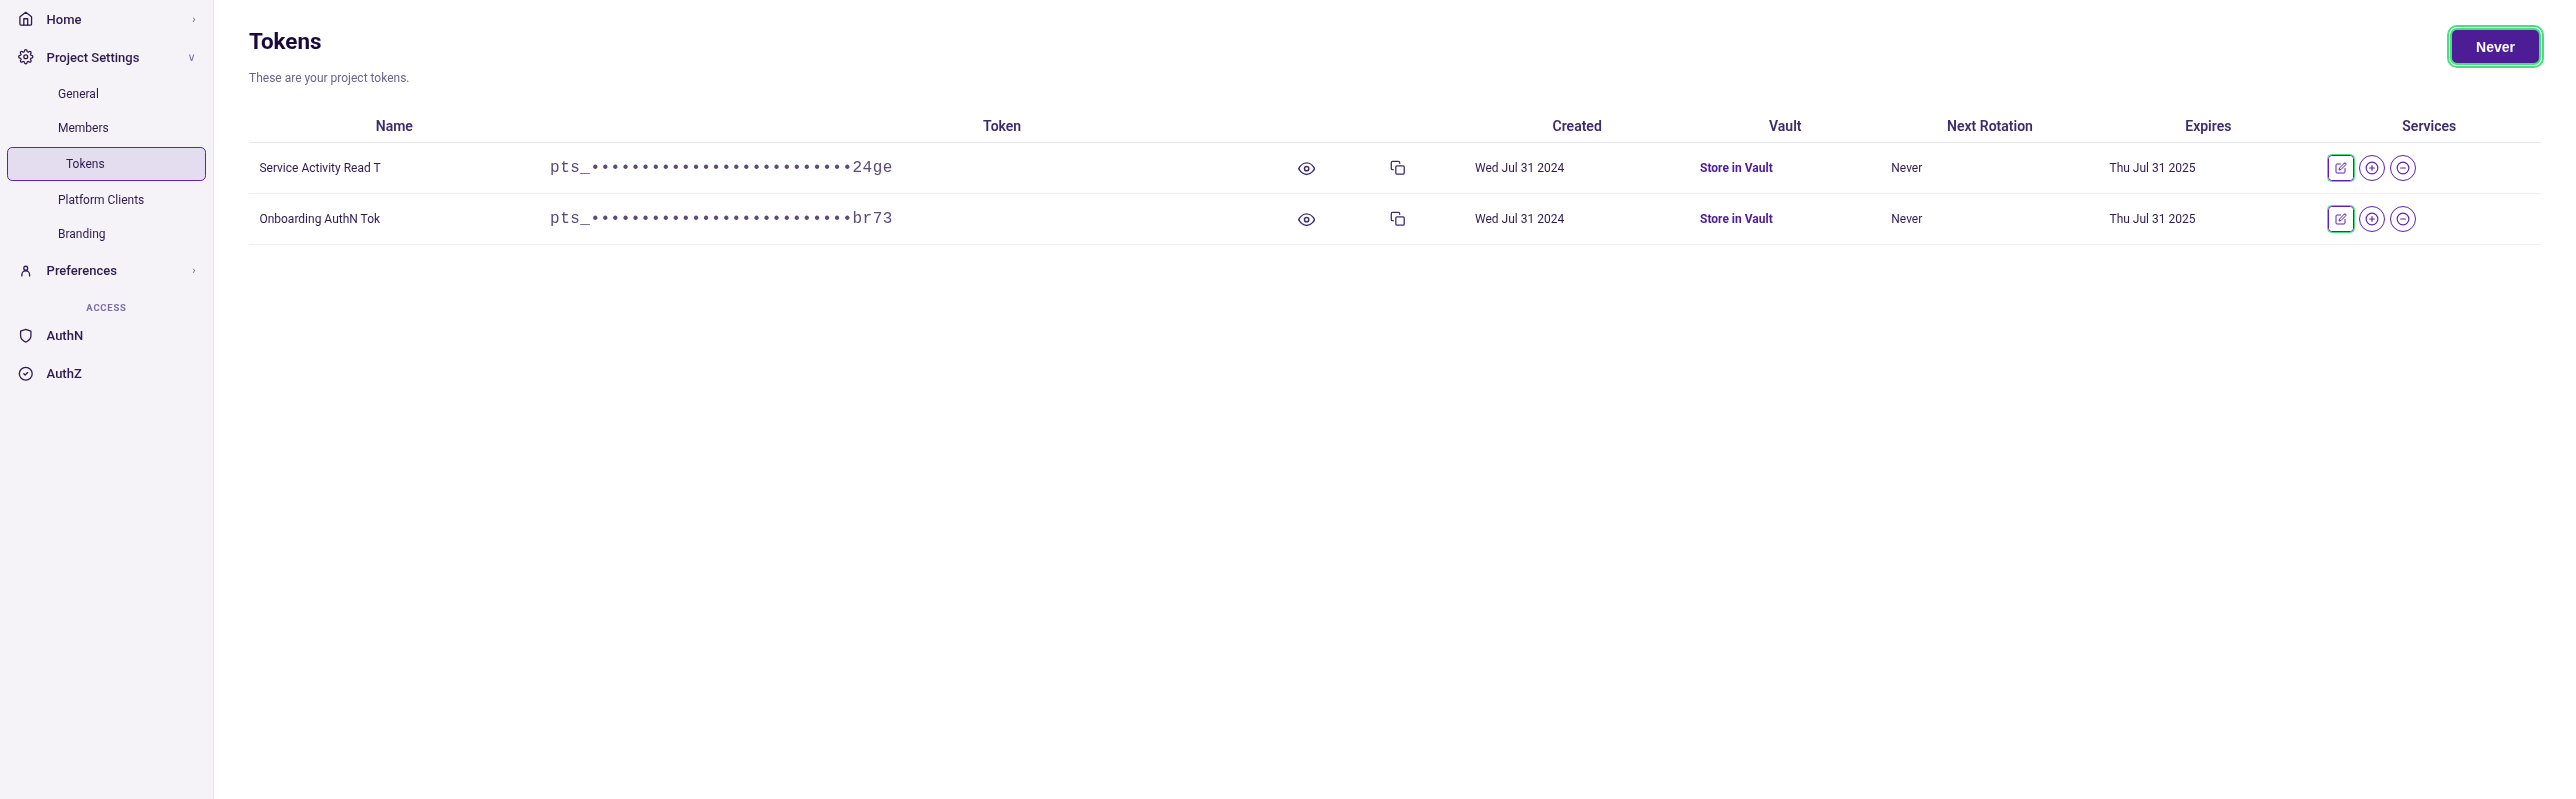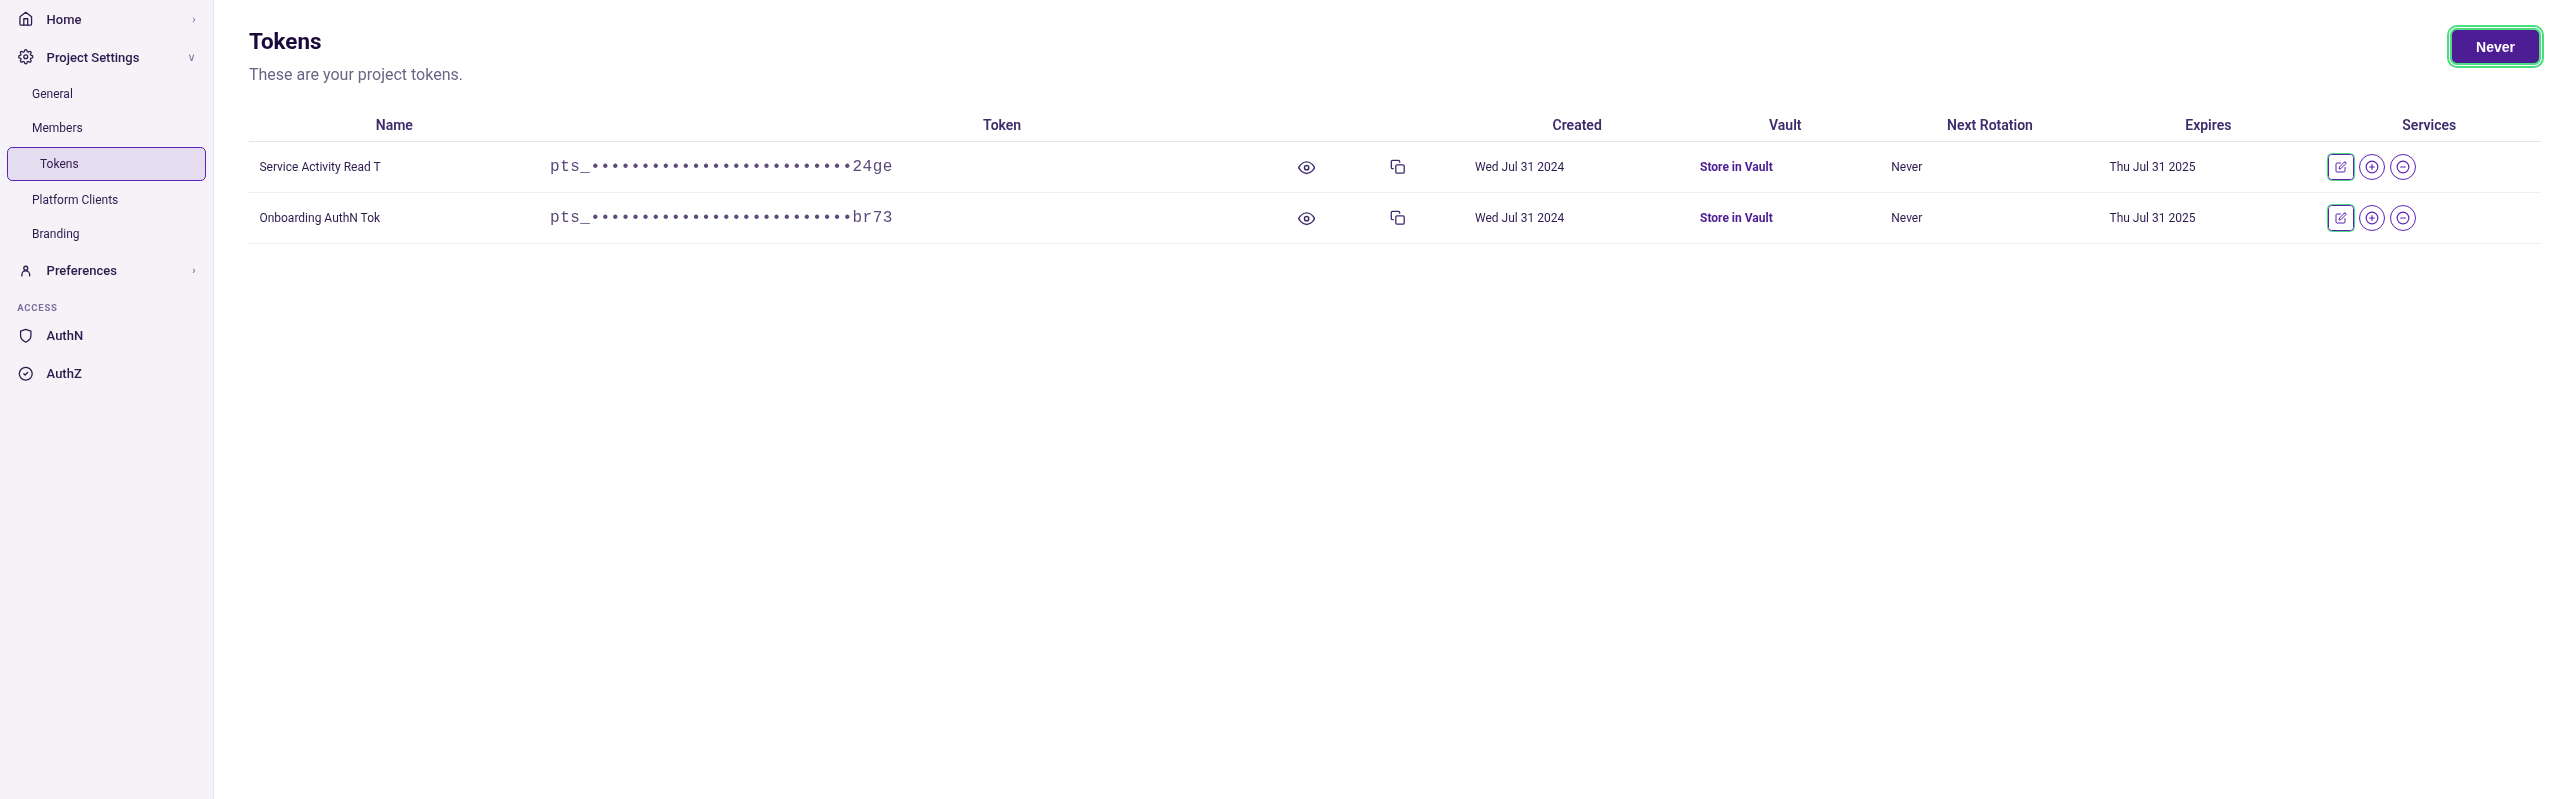--- a/index.html
+++ b/index.html
@@ -30,21 +30,21 @@
       position: relative;
     }
     .sidebar-item.active {
       background: #e4ddf0;
       border: 1.7px solid #5b21b6;
       border-radius: 5.2px;
       margin: 1.7px 7px;
       padding: 8.6px 10.4px;
     }
     .sidebar-item.indented {
-      padding-left: 32px;
+      padding-left: 58px;
       font-weight: 400;
       font-size: 12px;
     }
     .sidebar-item .chevron {
       margin-left: auto;
       font-size: 11.2px;
       color: #7c6fa0;
     }
     .sidebar-icon {
       width: 17.3px;
@@ -54,20 +54,21 @@
       justify-content: center;
       flex-shrink: 0;
     }
     .sidebar-section-label {
       padding: 12px 17.3px 3.5px 17.3px;
       font-size: 9.5px;
       font-weight: 700;
       color: #7c6fa0;
       letter-spacing: 0.08em;
       text-transform: uppercase;
+      text-align: center;
     }
 
     
     .main {
       flex: 1;
       display: flex;
       flex-direction: column;
       padding: 28px 35px;
       position: relative;
       overflow-y: auto;
@@ -78,23 +79,23 @@
       align-items: flex-start;
       justify-content: space-between;
       margin-bottom: 24px;
     }
     .page-title {
       font-size: 22.4px;
       font-weight: 700;
       color: #1a0a3c;
     }
     .page-subtitle {
-      font-size: 16px;
+      font-size: 12px;
       color: #6b6585;
-      margin-top: 11px;
+      margin-top: 17px;
     }
 
     .create-btn {
       background: #4c1d95;
       color: #fff;
       border: 2.2px solid #6ee7b7;
       border-color: #86efac;
       border: 2.2px solid #4ade80;
       border-radius: 7px;
       padding: 8.6px 24px;

